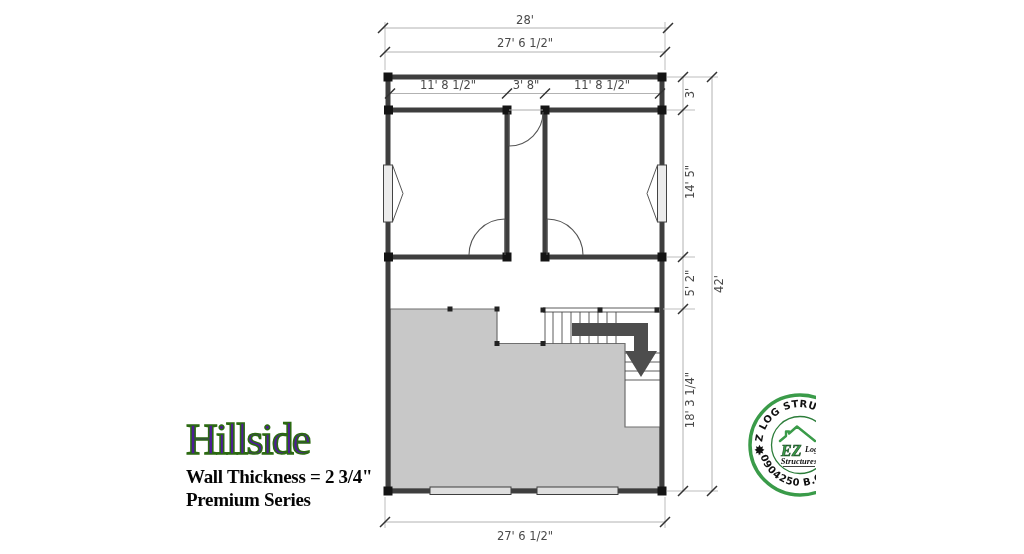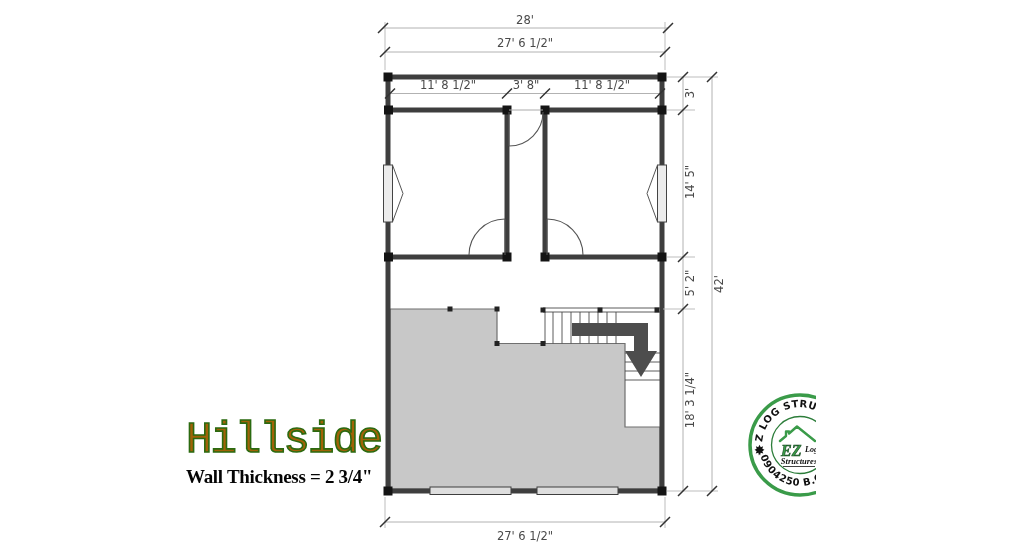--- a/index.html
+++ b/index.html
@@ -1,21 +1,21 @@
 <!DOCTYPE html>
 <html><head>
 <meta charset="utf-8">
 <style>
   html,body{margin:0;padding:0;background:#fff;}
   .canvas{position:relative;width:816px;height:554px;background:#ffffff;overflow:hidden;
           font-family:"DejaVu Sans",sans-serif;}
   .plan-svg{position:absolute;left:0;top:0;}
   .title-block{position:absolute;left:186px;top:418px;}
-  .title-name{font-family:Liberation Mono, monospace;font-size:44px;line-height:1.0;
-              font-weight:400;color:#a16207;-webkit-text-stroke:1.6px #2b6a10;
+  .title-name{font-family:Liberation Serif, serif;font-size:44px;line-height:1.0;
+              font-weight:400;color:#4c1d95;-webkit-text-stroke:1.6px #2b6a10;
               letter-spacing:-2px;}
   .title-sub{font-family:"Liberation Serif",serif;font-weight:700;font-size:19px;
              line-height:1.22;color:#050505;letter-spacing:-0.3px;margin-top:3px;}
   .dim{font-size:11.5px;fill:#4a4a4a;font-family:"DejaVu Sans",sans-serif;}
   .dimline{stroke:#a9a9a9;stroke-width:0.9;fill:none;}
   .ext{stroke:#b5b5b5;stroke-width:0.9;fill:none;}
   .tick{stroke:#333;stroke-width:1.5;fill:none;}
   .wall{stroke:#3e3e3e;stroke-width:5;fill:none;}
   .thin{stroke:#555;stroke-width:1.1;fill:none;}
   .tread{stroke:#4a4a4a;stroke-width:0.9;fill:none;}
@@ -163,16 +163,17 @@
         <text x="799" y="464" text-anchor="middle" font-family="Liberation Serif, serif" font-style="italic" font-weight="bold" font-size="8.5" fill="#111">Structures</text>
         <path d="M783,466.5 H815" stroke="#111" stroke-width="0.8"></path>
       </g>
     </g>
   </svg>
 
   <div class="title-block">
     <div class="title-name">Hillside</div>
     <div class="title-sub">
       <div>Wall Thickness = 2 3/4"</div>
+      <div>Premium Series</div>
     </div>
   </div>
 
 </div>
 
 </body></html>

